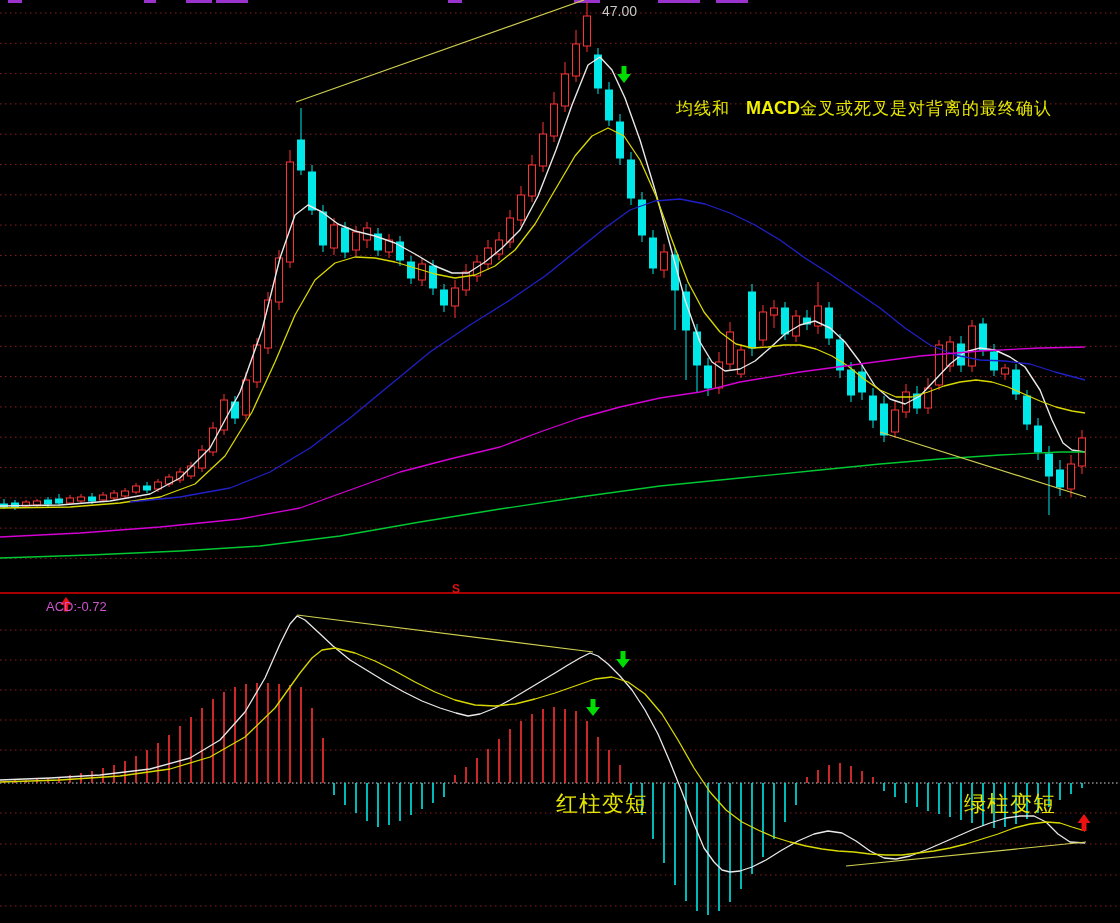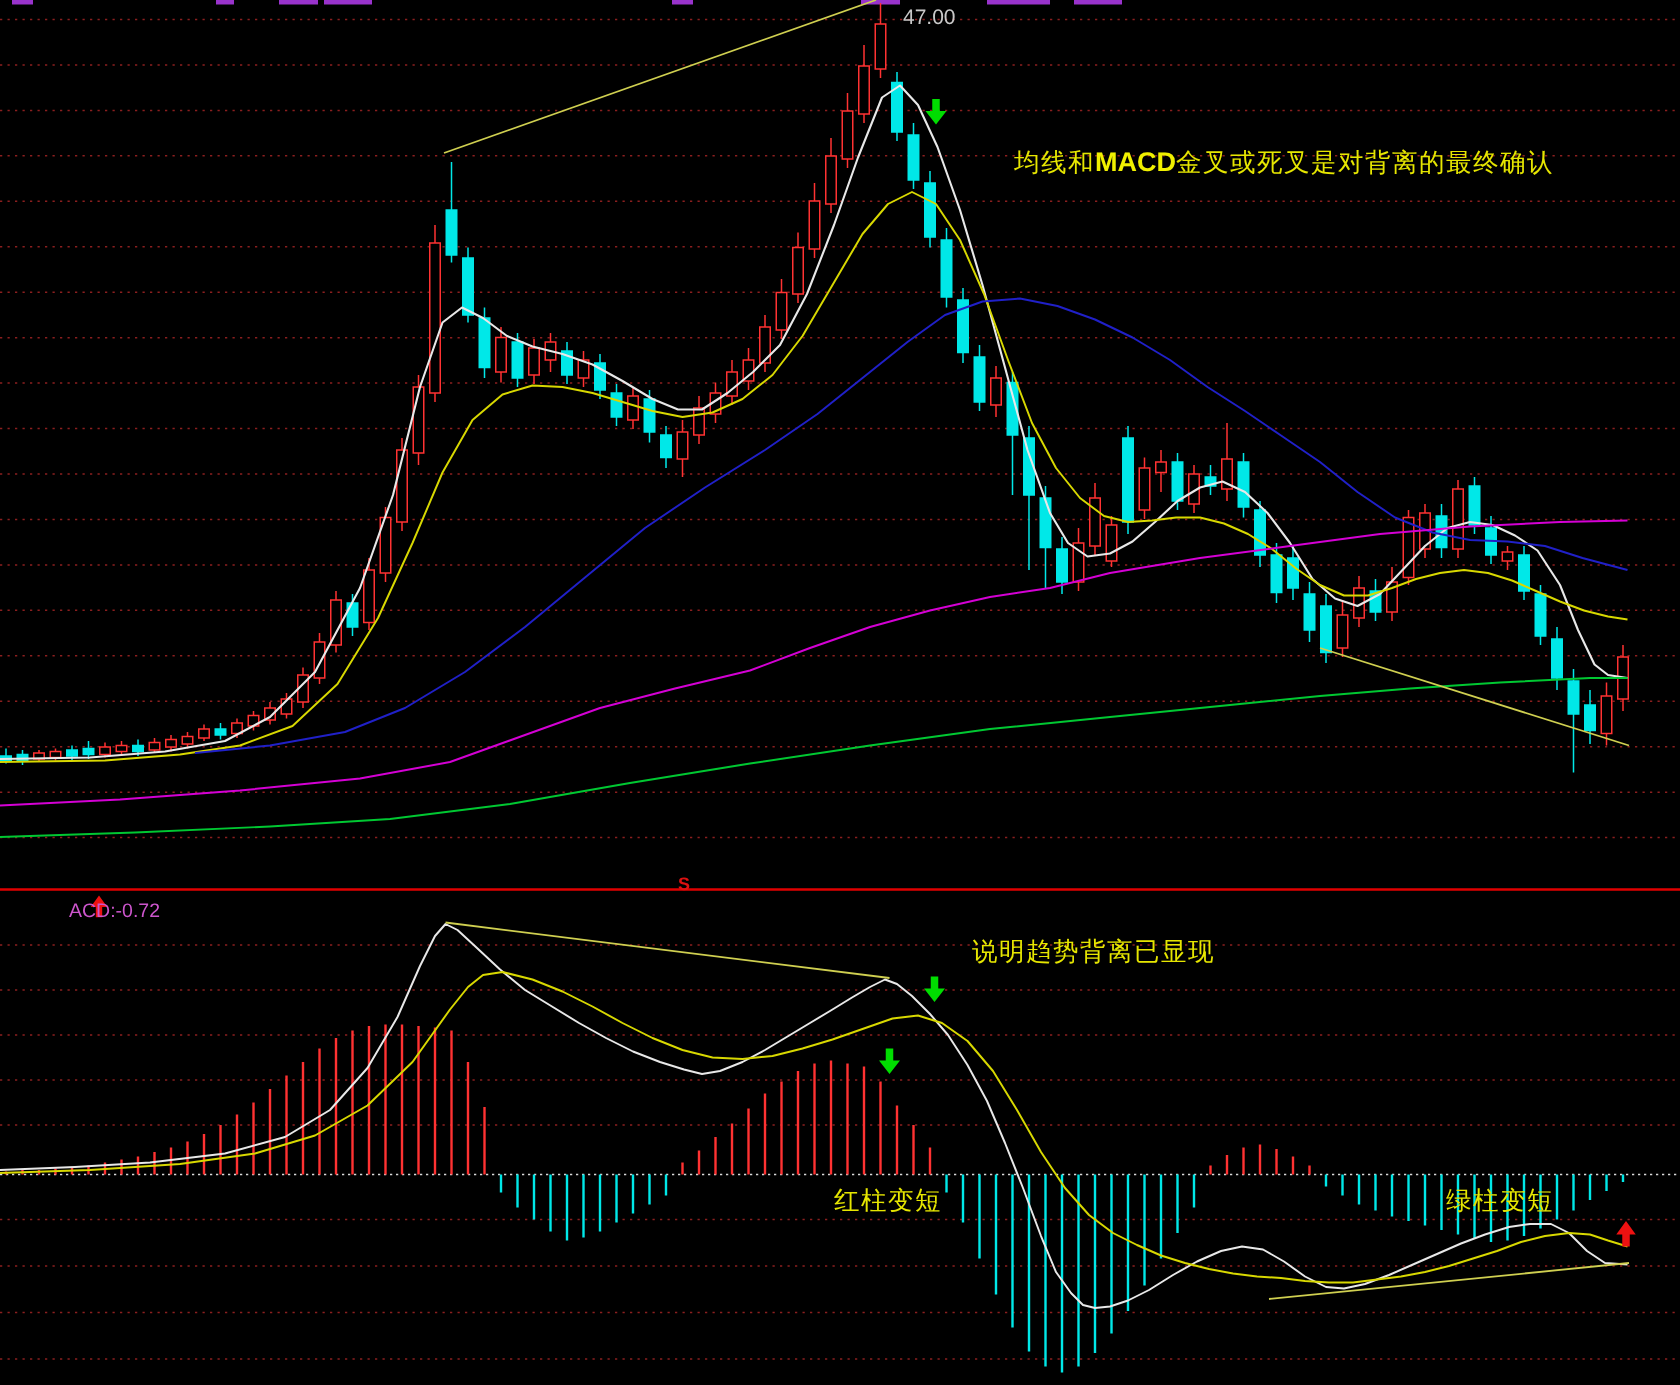--- a/index.html
+++ b/index.html
@@ -1,24 +1,24 @@
 <!DOCTYPE html>
 <html><head>
 <meta charset="utf-8">
 <style>
   html,body{margin:0;padding:0;background:#000;}
   #screen{position:relative;width:1120px;height:923px;background:#000;overflow:hidden;
           font-family:Liberation Sans, sans-serif;padding-left:27px;}
   #chart-svg{position:absolute;left:0;top:0;}
   .lbl{position:absolute;white-space:nowrap;line-height:1.25;}
-  .lbl b{font-weight:bold;}
+  .lbl b{font-weight:bold;margin-left:16px;}
   #price-high-label{color:#c8c8c8;font-size:14px;}
   .ann{color:#e6e600;font-size:17px;letter-spacing:1px;}
   .ann b{color:#f0f000;font-size:18px;letter-spacing:0;}
-  .bar-label{color:#e6e600;font-size:17px;letter-spacing:1px;}
+  .bar-label{color:#e6e600;font-size:22px;letter-spacing:1px;}
   #macd-value-label{color:#cc55cc;font-size:13px;}
   #section-mark{color:#dd1111;font-size:12px;font-weight:bold;}
 </style>
 </head>
 <body>
 
 <div id="screen">
   <svg id="chart-svg" width="1120" height="923">
       <line x1="0" y1="13" x2="1120" y2="13" stroke="#8b1f1f" stroke-width="1" stroke-dasharray="1.5 3.5"></line>
       <line x1="0" y1="43.3" x2="1120" y2="43.3" stroke="#8b1f1f" stroke-width="1" stroke-dasharray="1.5 3.5"></line>
@@ -377,19 +377,18 @@
 
   <div class="lbl ann" style="left:676px;top:97px;">
     <div><span>均线和</span><b>MACD</b><span>金叉或死叉是对背离的最终确认</span></div>
   </div>
 
   <div class="lbl" id="macd-value-label" style="left:1px;top:599px;margin-left:45px;">ACD:-0.72</div>
 
   <div class="lbl" id="section-mark" style="left:452px;top:582px;">S</div>
 
   <div class="lbl ann" style="left:648px;top:624px;">
-    <div>说明趋势背离已显现</div>
   </div>
 
   <div class="lbl bar-label" style="left:556px;top:790px;">红柱变短</div>
 
   <div class="lbl bar-label" style="left:936px;top:790px;margin-left:28px;">绿柱变短</div>
 </div>
 
 </body></html>

